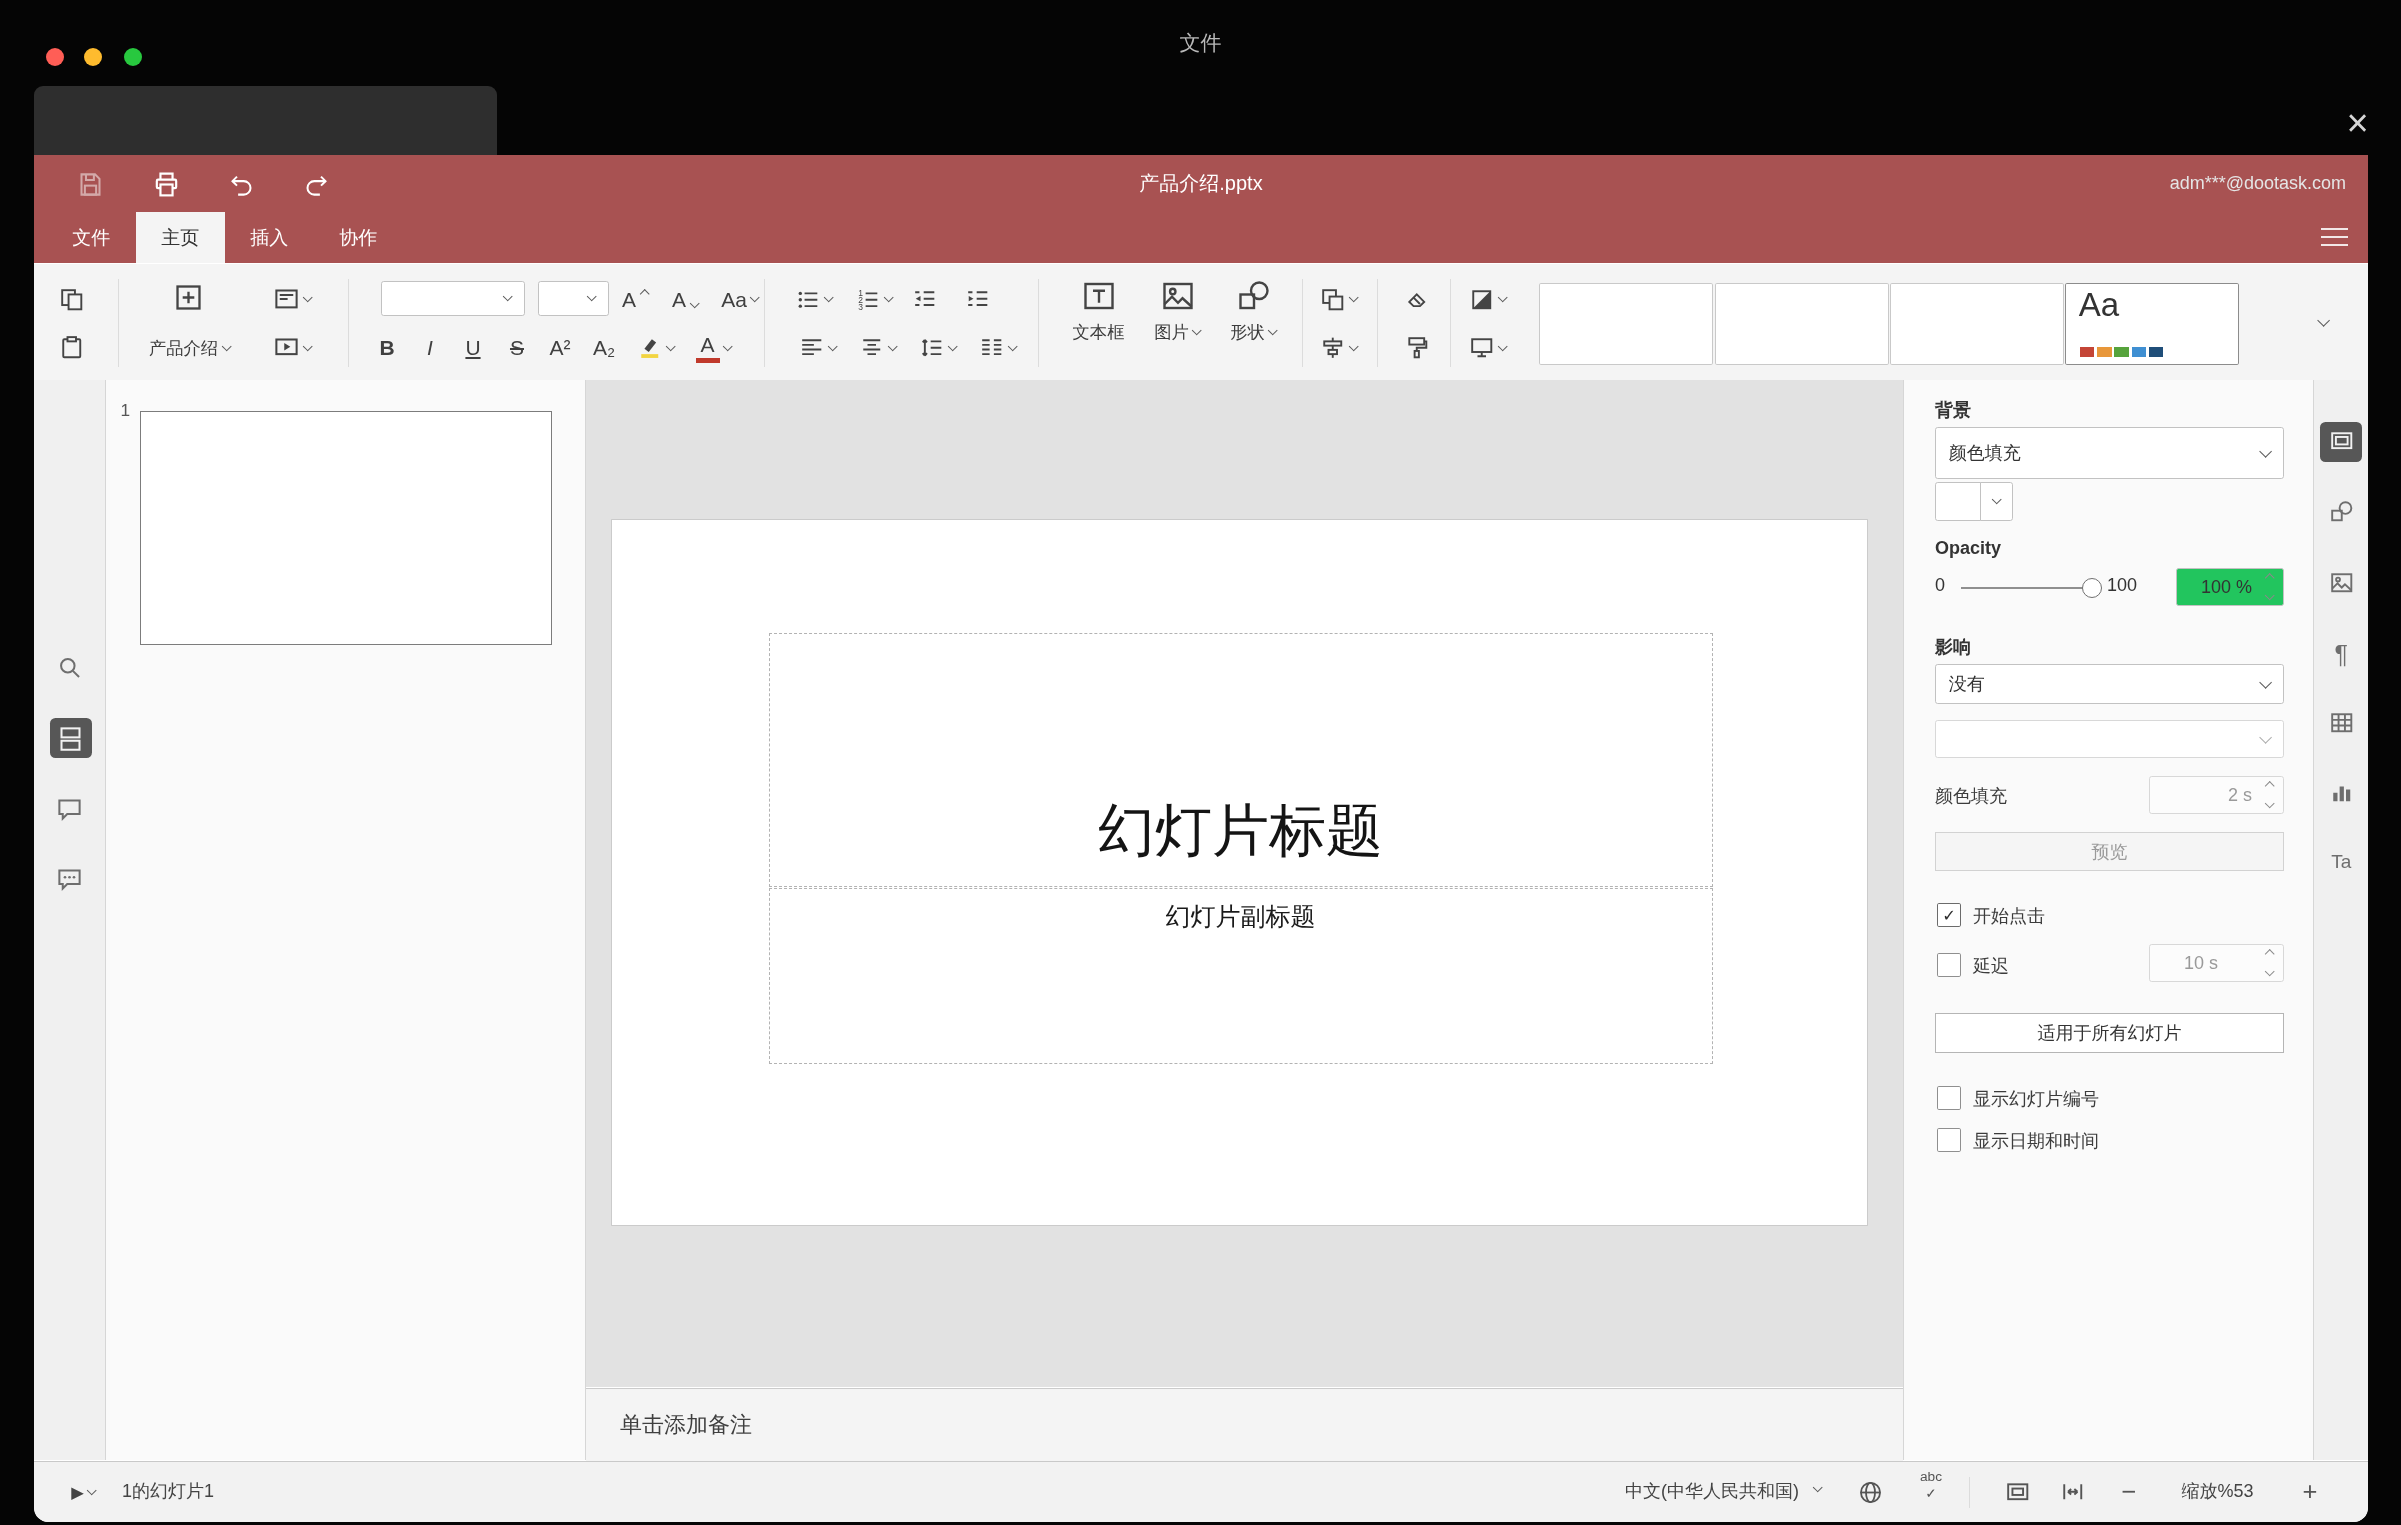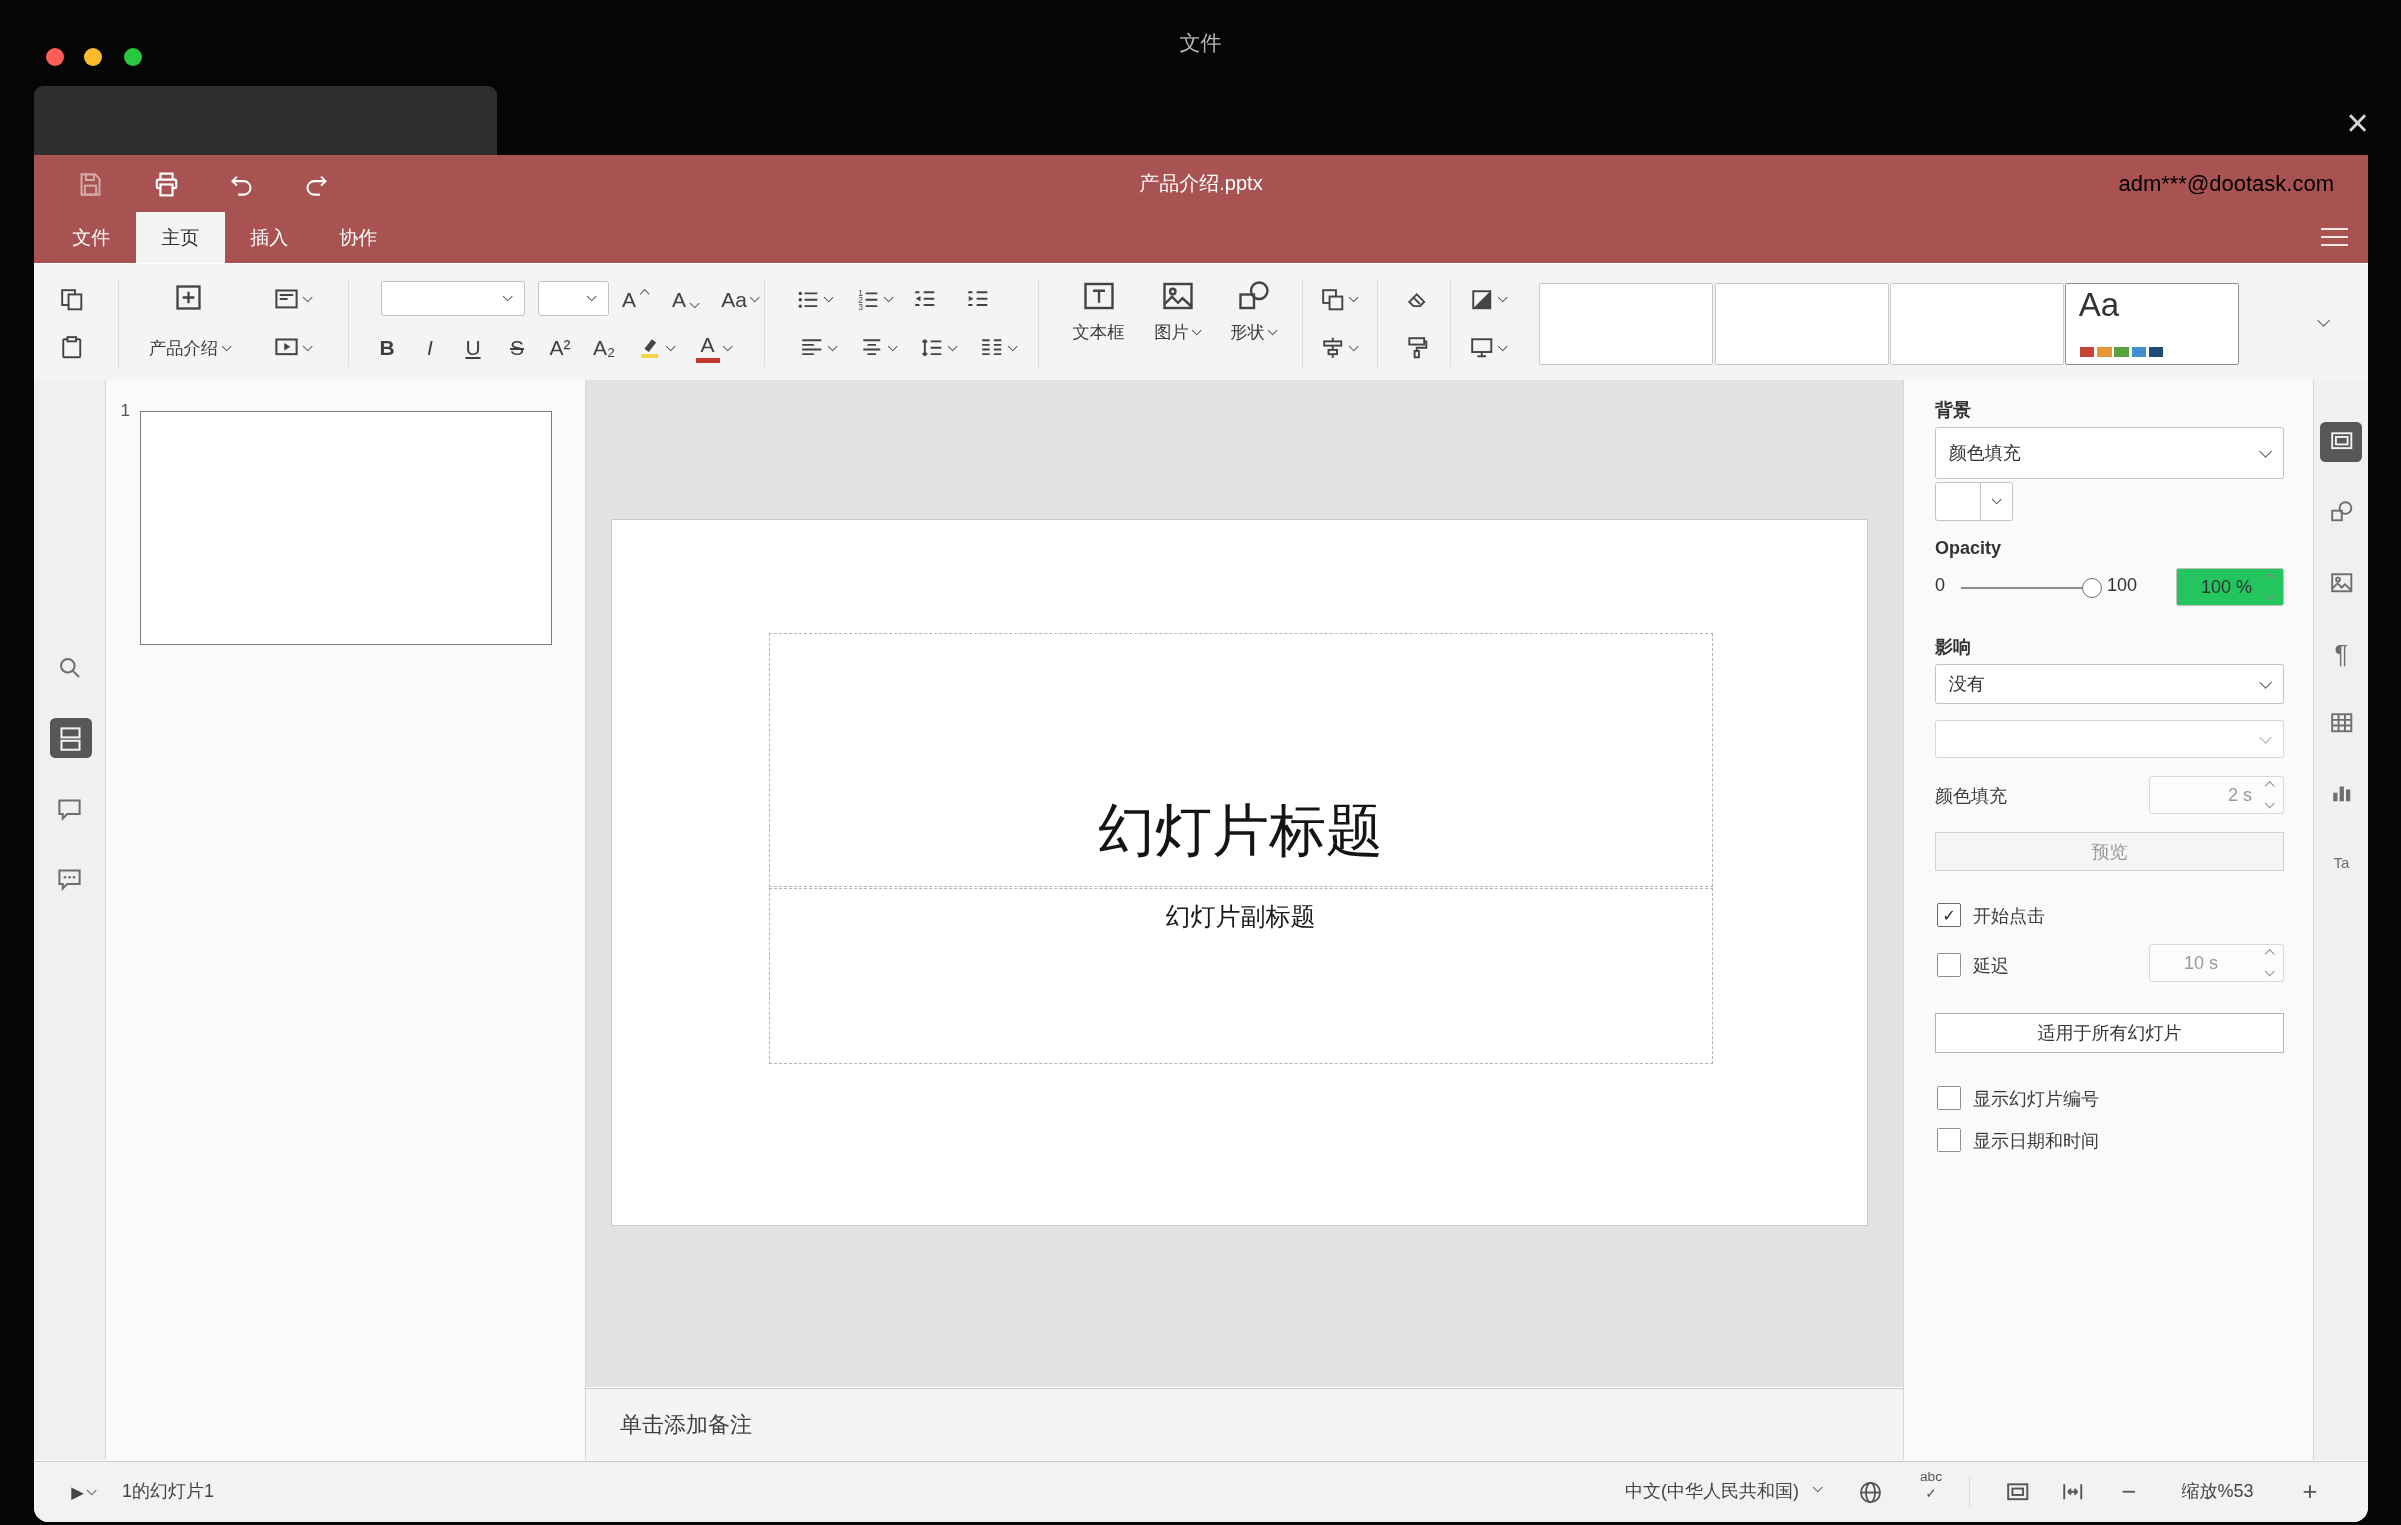--- a/index.html
+++ b/index.html
@@ -89,21 +89,21 @@
       </div>
       <div class="a ibtn" style="left:262px;top:9px;width:40px;height:40px;">
         <span>
             <svg width="27" height="27" viewBox="0 0 24 24" fill="none" stroke="#fff" stroke-width="1.8">
               <path d="M16 5l4 4-4 4"></path>
               <path d="M20 9H10a6 6 0 0 0 0 12h5"></path>
             </svg>
           </span>
       </div>
       <div class="a" style="left:0;top:0;width:100%;height:57px;line-height:57px;text-align:center;color:#fff;font-size:20px;">产品介绍.pptx</div>
-      <div class="a" style="right:34px;top:0;height:57px;line-height:57px;color:#000000;font-size:22px;">adm***@dootask.com</div>
+      <div class="a" style="right:22px;top:0;height:57px;line-height:57px;color:#e5e5e5;font-size:18px;">adm***@dootask.com</div>
     </div>
 
     <div class="a redbar flex" style="left:0;top:57px;width:2334px;height:51px;padding-left:12.8px;box-sizing:border-box;align-items:stretch;">
       <div class="tab">文件</div>
       <div class="tab active">主页</div>
       <div class="tab">插入</div>
       <div class="tab">协作</div>
     </div>
     <div class="a" style="right:20px;top:73px;width:27px;height:20px;">
       <span style="display:block;">
@@ -569,21 +569,21 @@
           </span>
       </div>
       <div class="a railbtn" style="left:7.3px;top:393px;width:40px;height:40px;">
         <span>
             <svg width="25.5" height="25.5" viewBox="0 0 24 24">
               <path d="M4 20v-8h4v8zM10 20V6h4v14zM16 20V9h4v11z" fill="#6e6e6e"></path>
             </svg>
           </span>
       </div>
       <div class="a railbtn" style="left:7.3px;top:462px;width:40px;height:40px;">
-        <span style="font-size:15px;">Ta</span>
+        <span style="font-size:19px;">Ta</span>
       </div>
     </div>
 
     <div class="a" style="left:0;top:1306px;width:2334px;height:61px;background:#f2f2f2;border-top:0.9px solid #c9c9c9;box-sizing:border-box;">
       <div class="a ibtn" style="left:22px;top:12.8px;width:55px;height:35px;">
         <span style="font-size:16.4px;color:#444;">▶</span>
           <i class="ch chsm"></i>
       </div>
       <span style="position:absolute;left:88px;top:0;line-height:59px;font-size:18px;color:#444;">1的幻灯片1</span>
 

